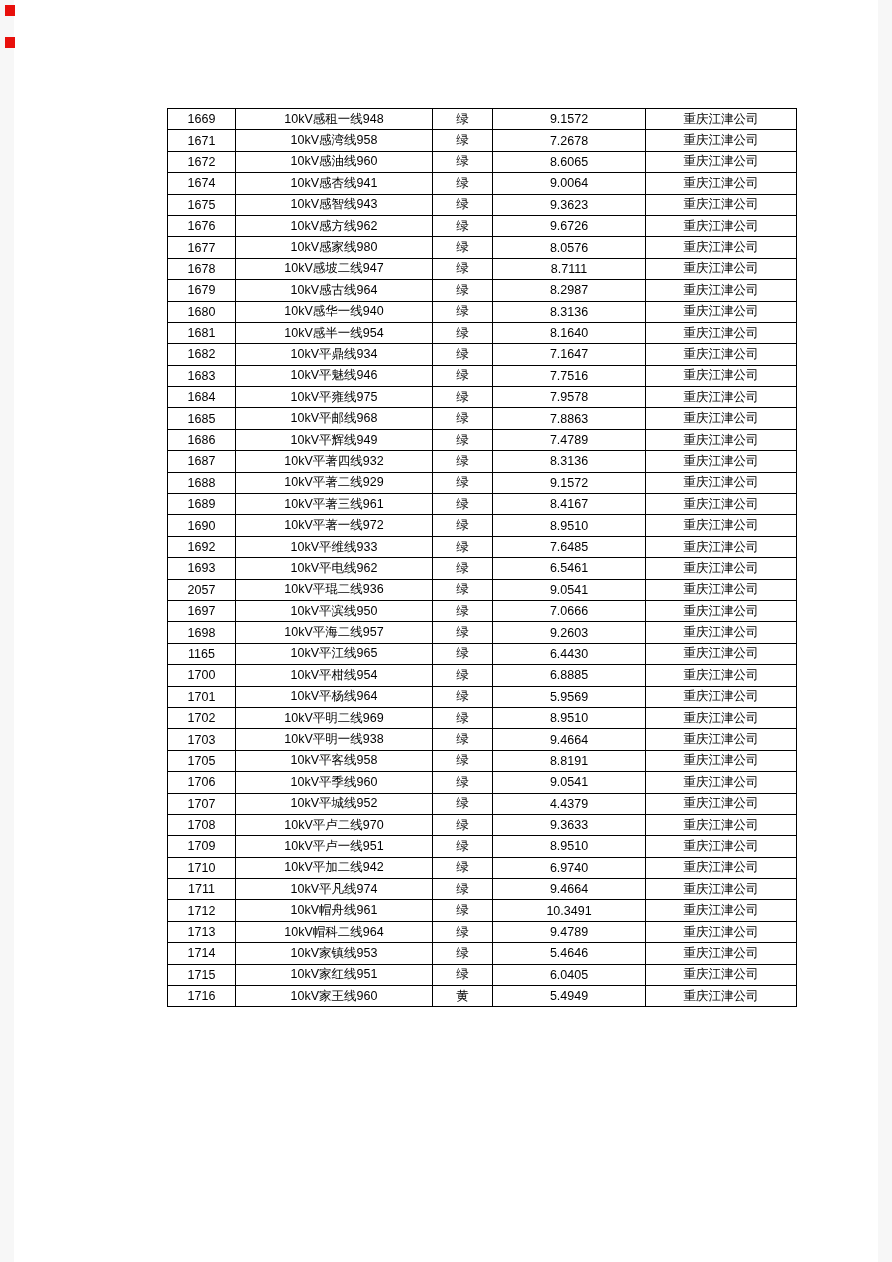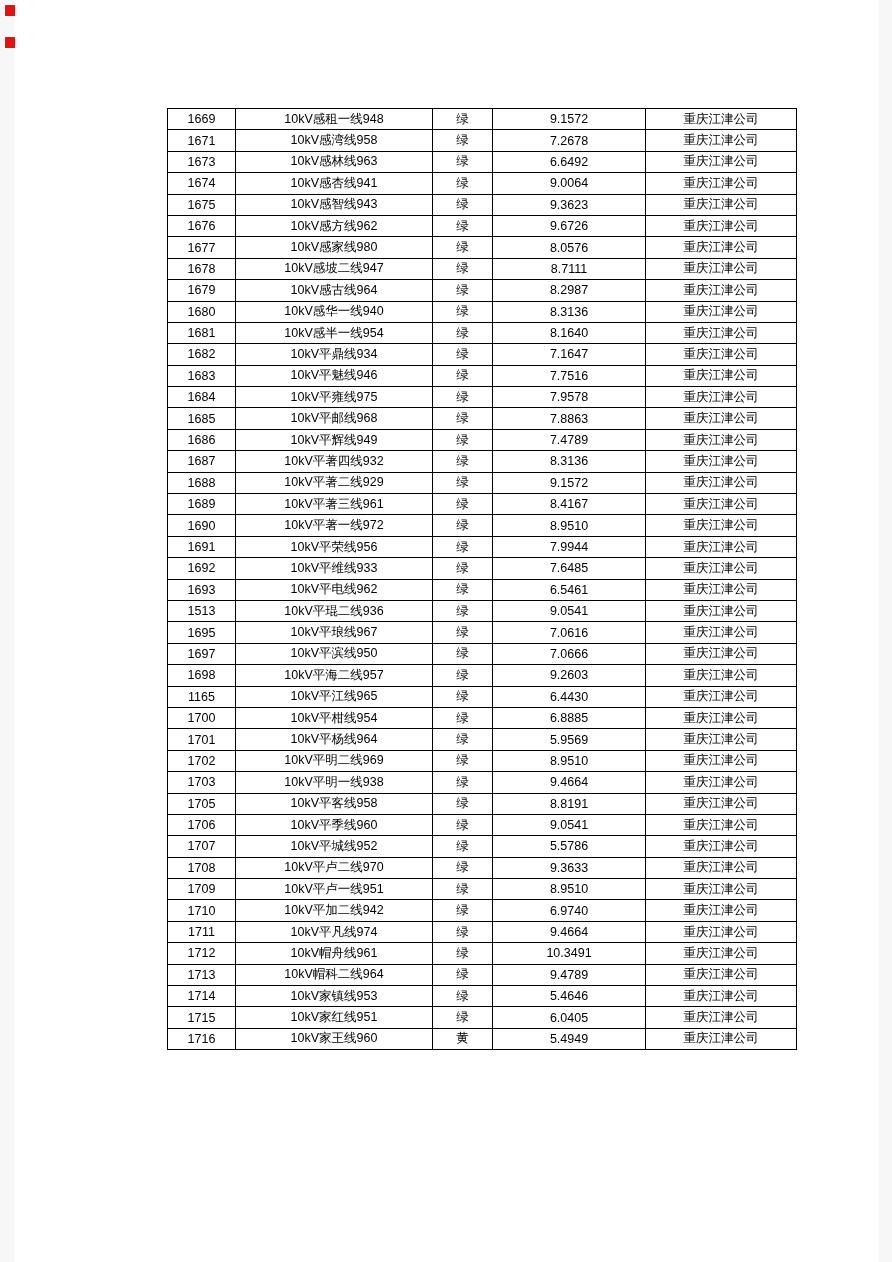--- a/index.html
+++ b/index.html
@@ -78,24 +78,24 @@
         <td>重庆江津公司</td>
       </tr>
       <tr>
         <td>1671</td>
         <td>10kV感湾线958</td>
         <td>绿</td>
         <td>7.2678</td>
         <td>重庆江津公司</td>
       </tr>
       <tr>
-        <td>1673</td>
-        <td>10kV感林线963</td>
-        <td>绿</td>
-        <td>6.6492</td>
+        <td>1672</td>
+        <td>10kV感油线960</td>
+        <td>绿</td>
+        <td>8.6065</td>
         <td>重庆江津公司</td>
       </tr>
       <tr>
         <td>1674</td>
         <td>10kV感杏线941</td>
         <td>绿</td>
         <td>9.0064</td>
         <td>重庆江津公司</td>
       </tr>
       <tr>
@@ -204,52 +204,38 @@
         <td>重庆江津公司</td>
       </tr>
       <tr>
         <td>1690</td>
         <td>10kV平著一线972</td>
         <td>绿</td>
         <td>8.9510</td>
         <td>重庆江津公司</td>
       </tr>
       <tr>
-        <td>1691</td>
-        <td>10kV平荣线956</td>
-        <td>绿</td>
-        <td>7.9944</td>
-        <td>重庆江津公司</td>
-      </tr>
-      <tr>
         <td>1692</td>
         <td>10kV平维线933</td>
         <td>绿</td>
         <td>7.6485</td>
         <td>重庆江津公司</td>
       </tr>
       <tr>
         <td>1693</td>
         <td>10kV平电线962</td>
         <td>绿</td>
         <td>6.5461</td>
         <td>重庆江津公司</td>
       </tr>
       <tr>
-        <td>1513</td>
+        <td>2057</td>
         <td>10kV平琨二线936</td>
         <td>绿</td>
         <td>9.0541</td>
-        <td>重庆江津公司</td>
-      </tr>
-      <tr>
-        <td>1695</td>
-        <td>10kV平琅线967</td>
-        <td>绿</td>
-        <td>7.0616</td>
         <td>重庆江津公司</td>
       </tr>
       <tr>
         <td>1697</td>
         <td>10kV平滨线950</td>
         <td>绿</td>
         <td>7.0666</td>
         <td>重庆江津公司</td>
       </tr>
       <tr>
@@ -305,21 +291,21 @@
         <td>1706</td>
         <td>10kV平季线960</td>
         <td>绿</td>
         <td>9.0541</td>
         <td>重庆江津公司</td>
       </tr>
       <tr>
         <td>1707</td>
         <td>10kV平城线952</td>
         <td>绿</td>
-        <td>5.5786</td>
+        <td>4.4379</td>
         <td>重庆江津公司</td>
       </tr>
       <tr>
         <td>1708</td>
         <td>10kV平卢二线970</td>
         <td>绿</td>
         <td>9.3633</td>
         <td>重庆江津公司</td>
       </tr>
       <tr>

